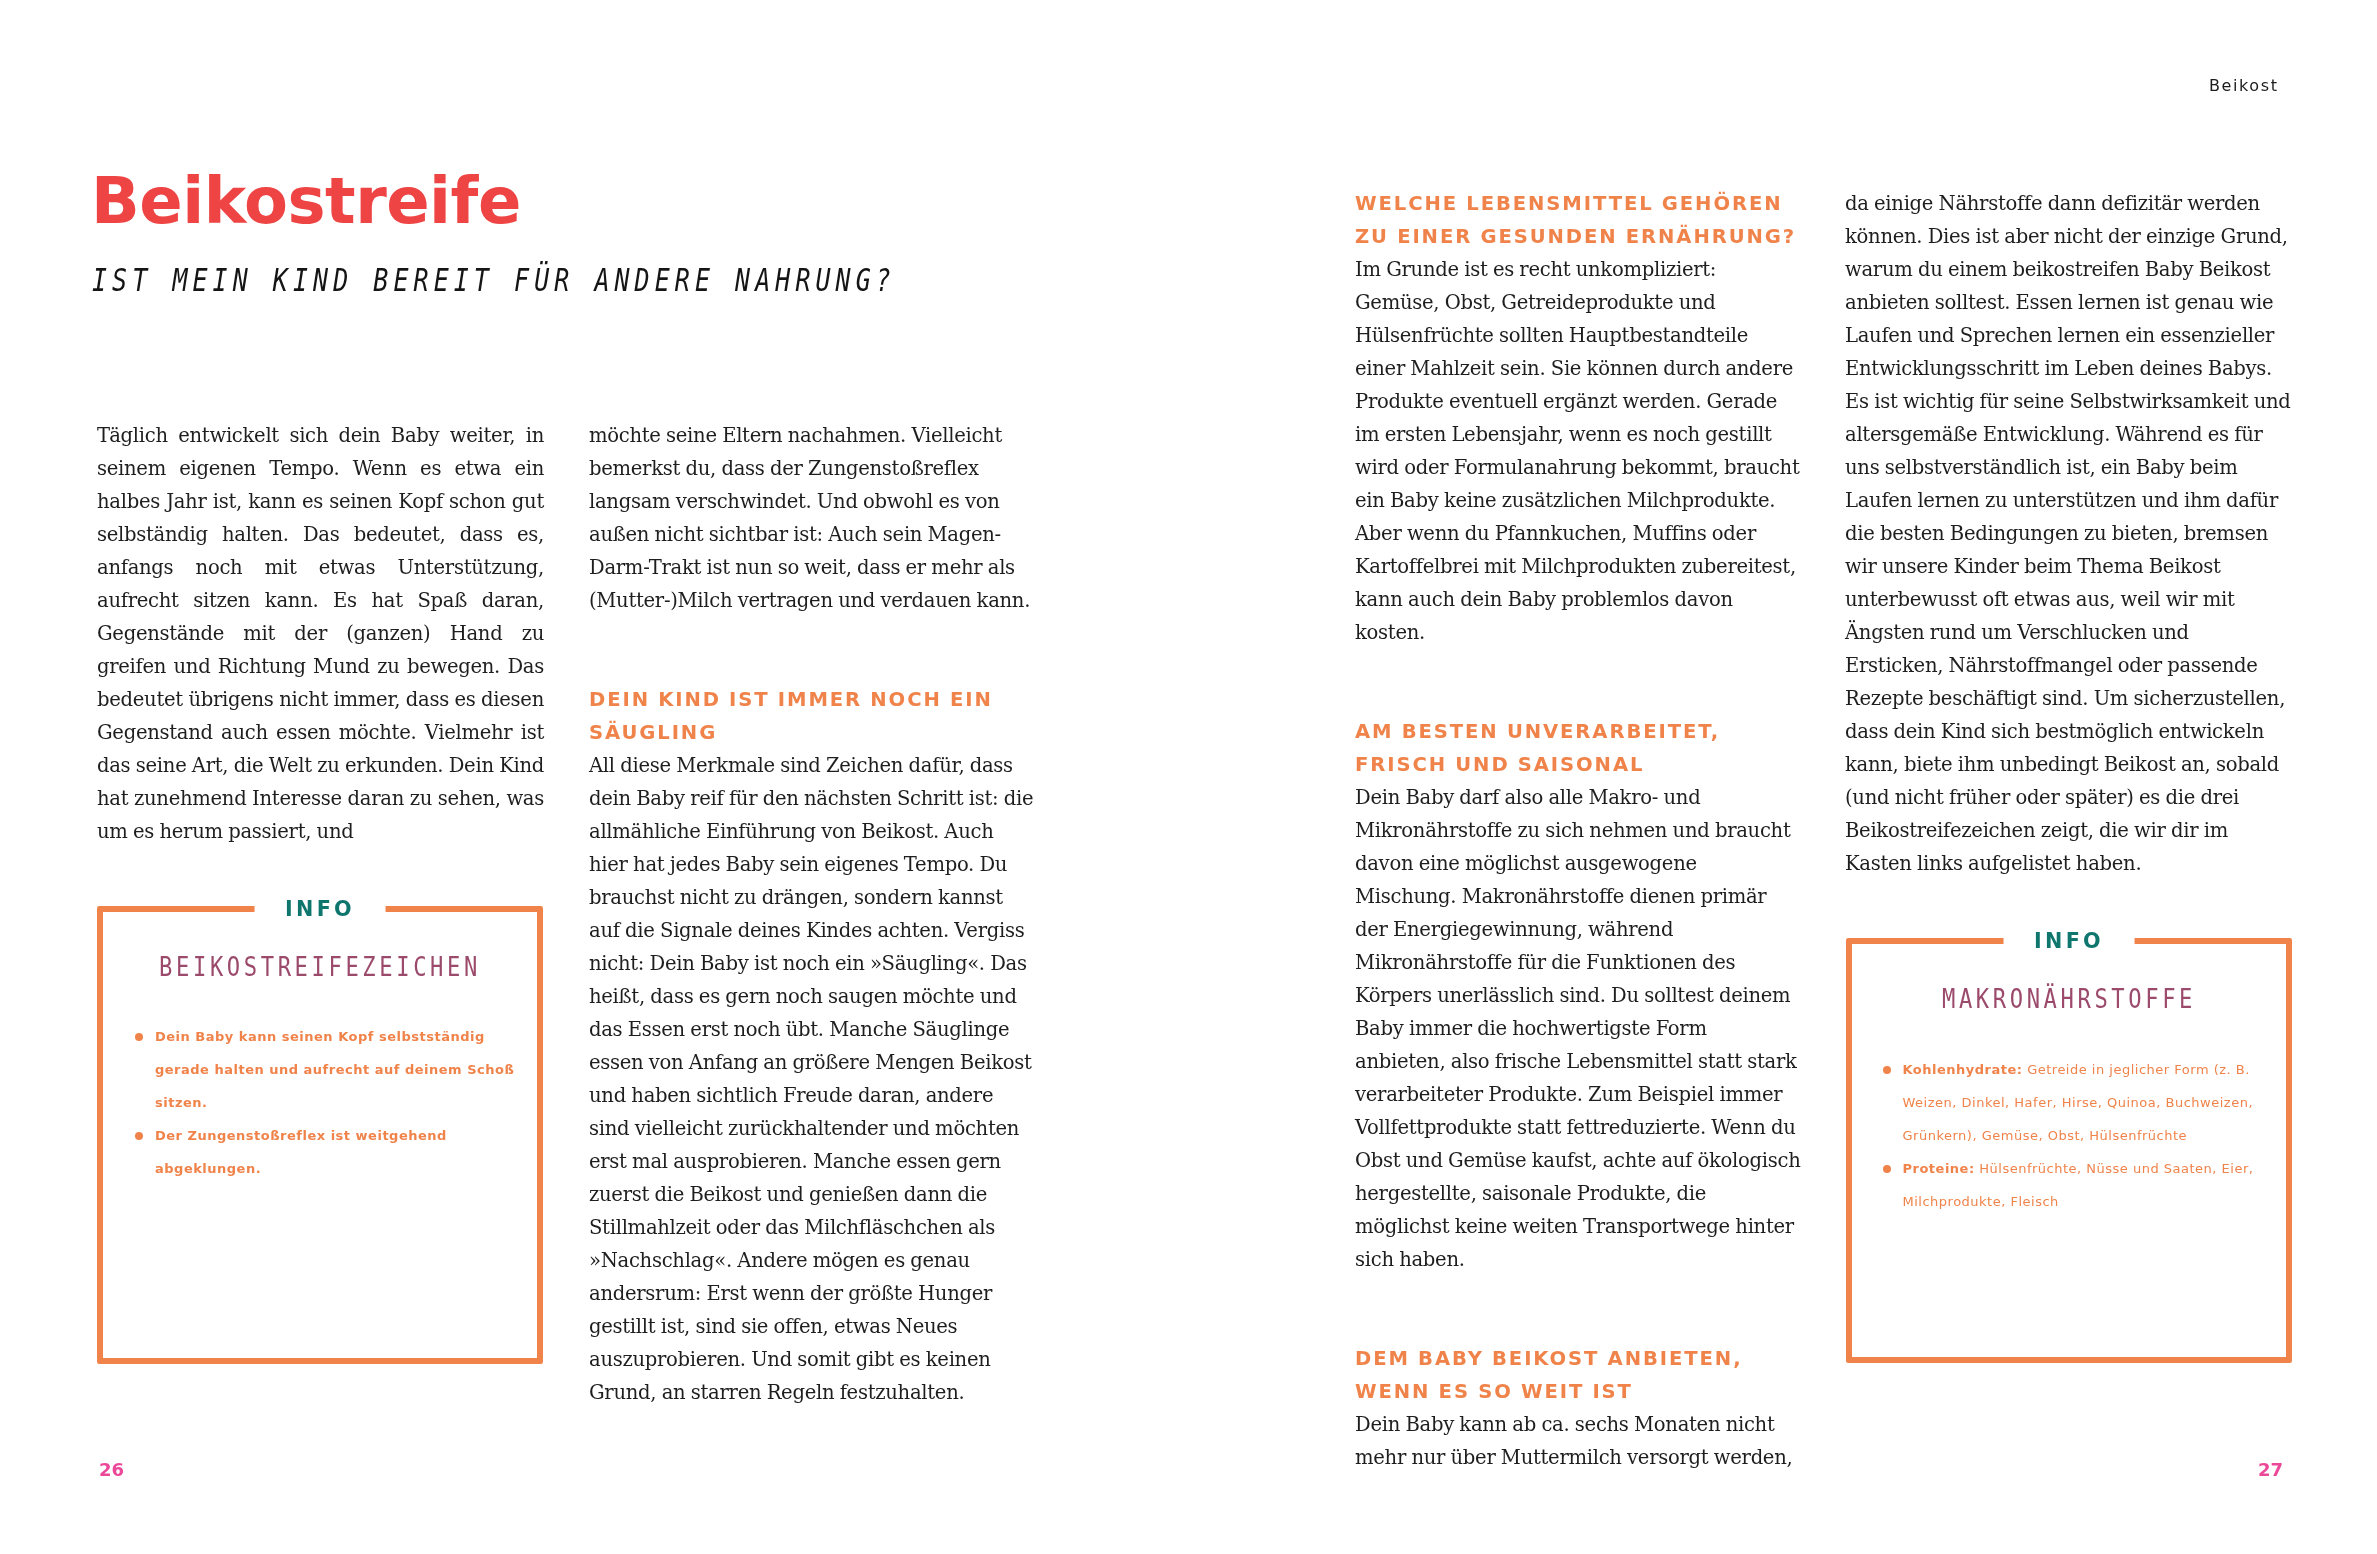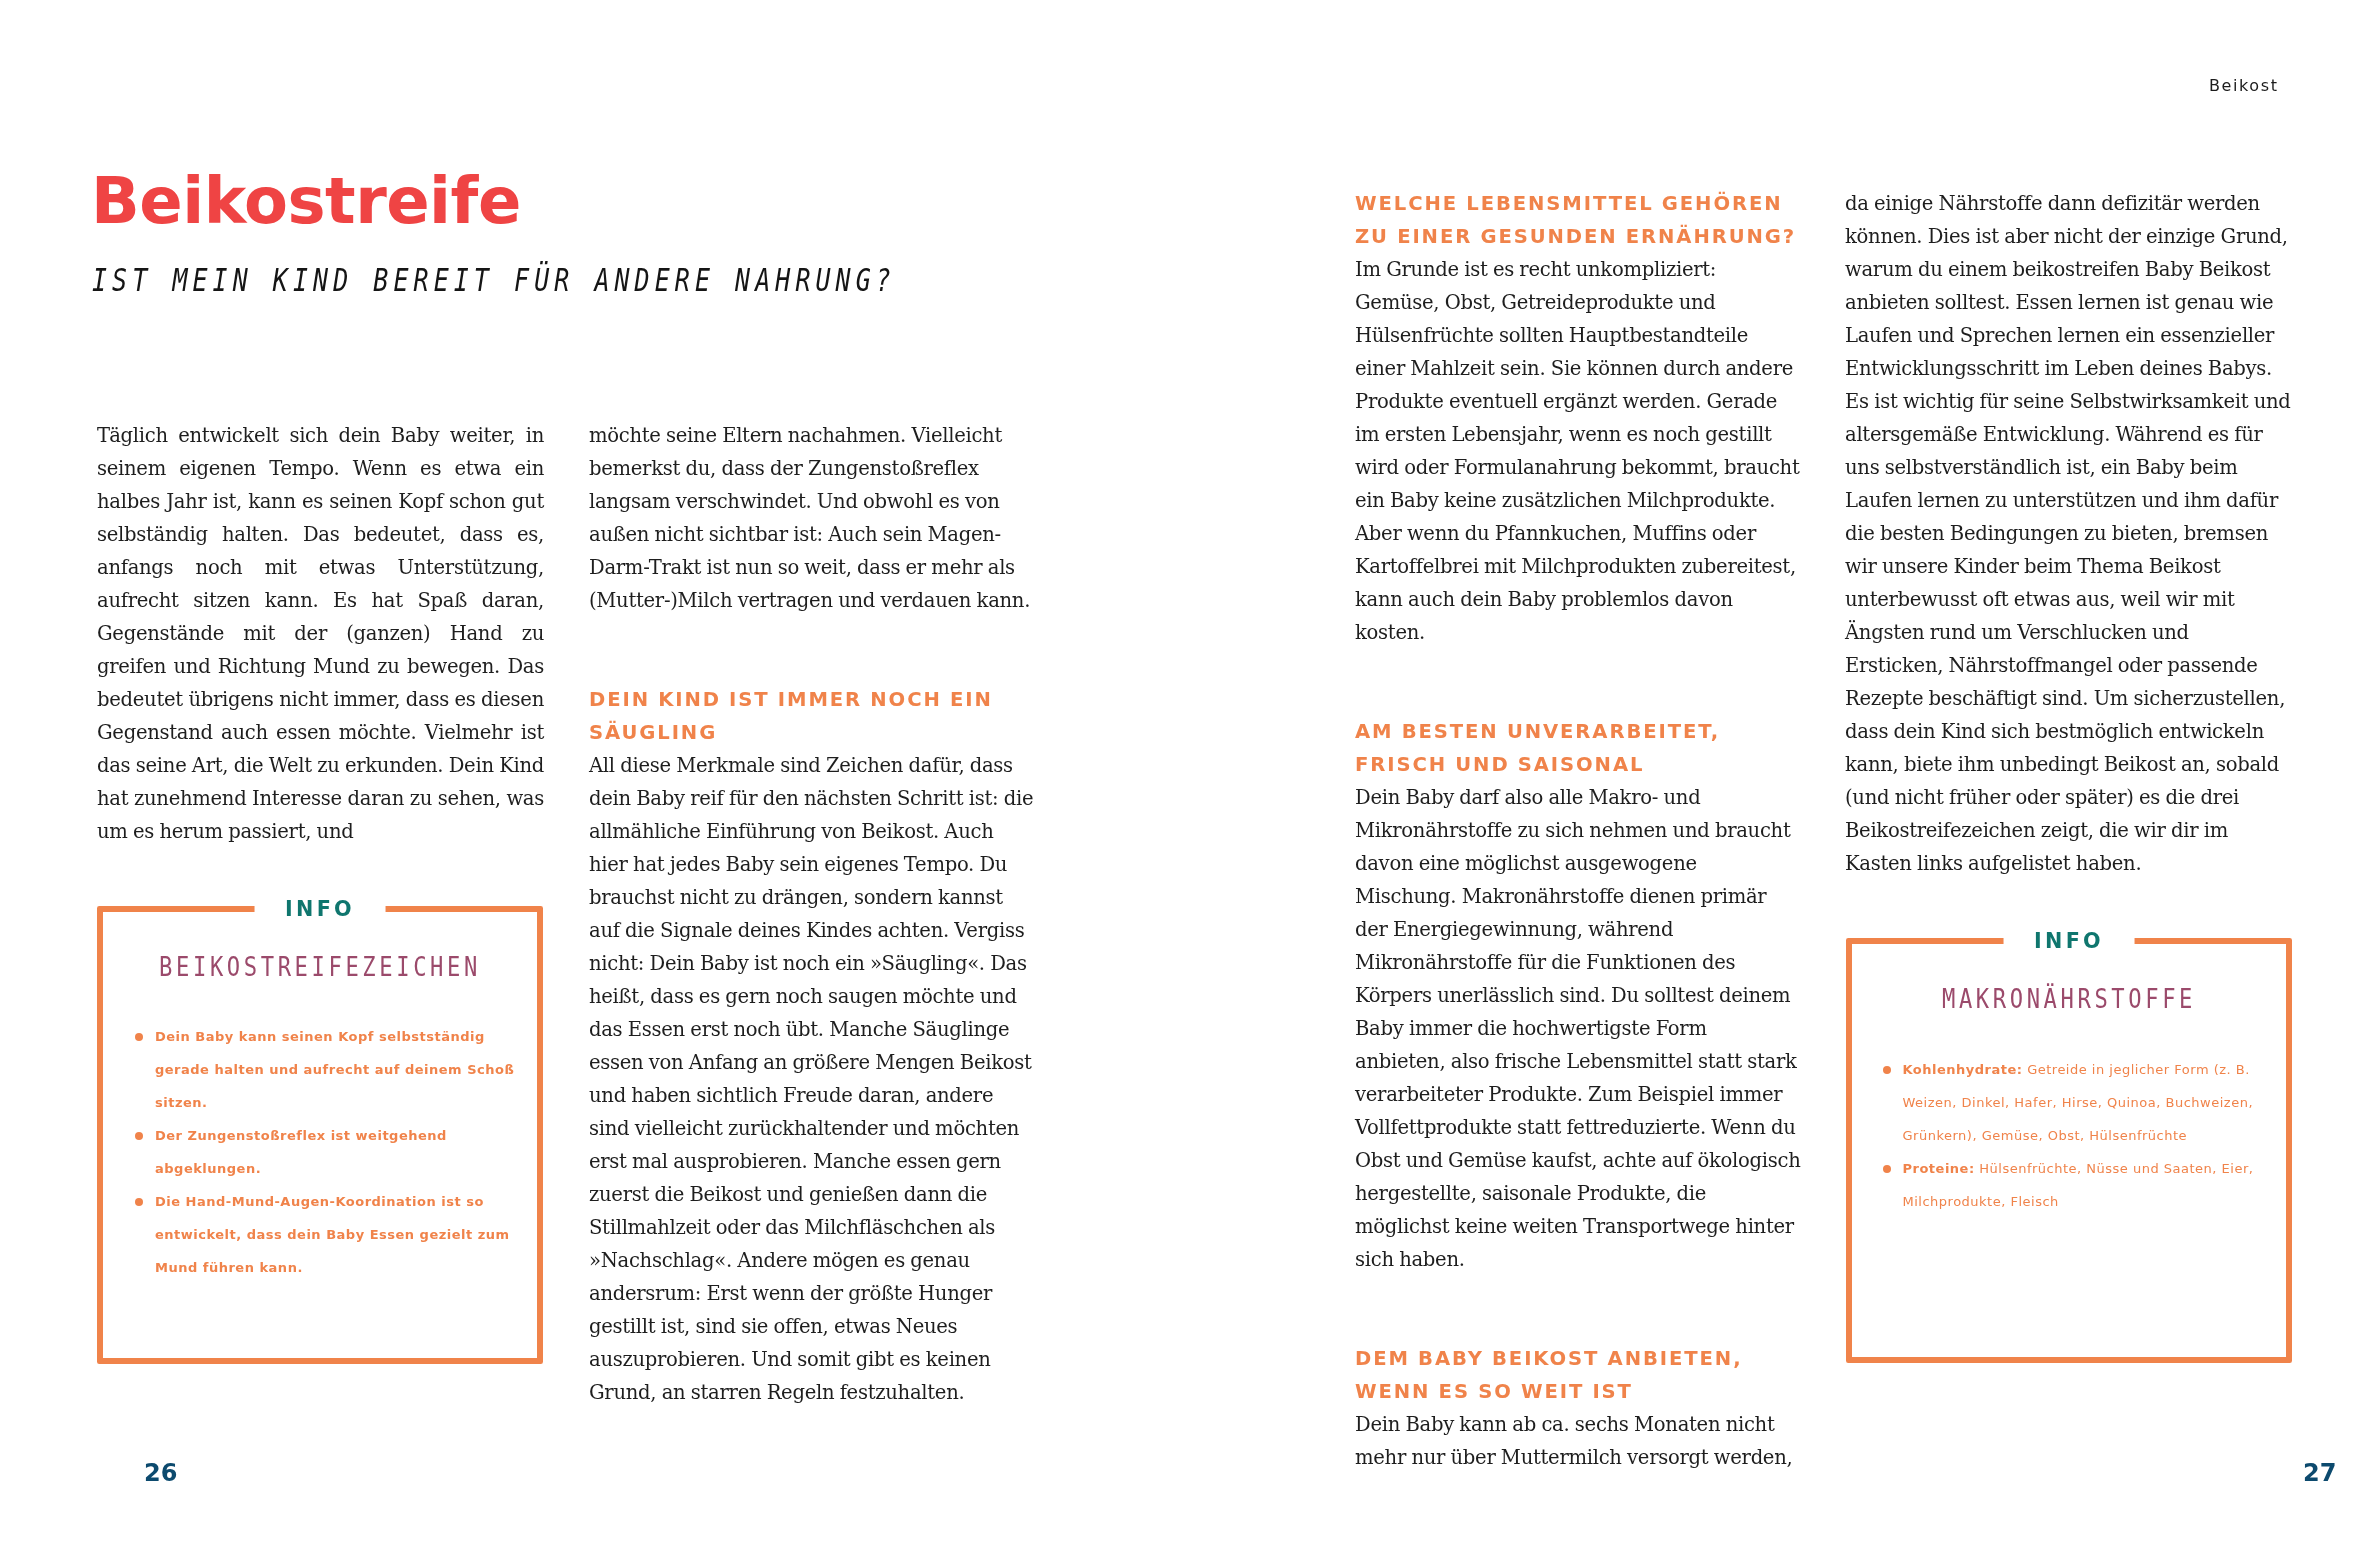--- a/index.html
+++ b/index.html
@@ -13,41 +13,40 @@
   .heading { font-family:"DejaVu Sans", sans-serif; font-weight:bold; font-size:19.6px; letter-spacing:1.9px; line-height:33px; color:#f0834a; text-transform:uppercase; margin:0; }
   .gap { height:66px; }
   .info-box { position:absolute; border:6.5px solid #f0834a; box-sizing:border-box; border-radius:2.2px; }
   .info-label { position:absolute; top:-18.5px; left:50%; transform:translateX(-50%); background:#fff; padding:0 30.5px; font-family:"DejaVu Sans", sans-serif; font-weight:bold; font-size:20.7px; letter-spacing:3.3px; color:#0f766e; line-height:30.5px; }
   .info-title { text-align:center; font-family:"DejaVu Sans Mono", monospace; font-size:27px; letter-spacing:4.4px; color:#9b4a6b; text-transform:uppercase; transform:scaleX(0.82); }
   .info-list { list-style:none; margin:0; padding:0; font-family:"DejaVu Sans", sans-serif; font-weight:bold; font-size:13px; letter-spacing:0.5px; line-height:33px; color:#f0834a; }
   .info-list li { position:relative; padding-left:20px; }
   .info-list li::before { content:""; position:absolute; left:0; top:13px; width:8.2px; height:8.2px; border-radius:50%; background:#f0834a; }
   .info-list .lbl { font-weight:bold; }
   .info-list .txt { font-weight:normal; }
-  .pagenum { font-family:"DejaVu Sans", sans-serif; font-weight:bold; font-size:24px; color:#0c4a6e;margin-left:45px; }
+  .pagenum { font-family:"DejaVu Sans", sans-serif; font-weight:bold; font-size:18px; color:#ec4899; }
 </style>
 </head>
 <body>
 
 <div class="abs running-head">Beikost</div>
 
 <h1 class="abs title" style="margin:0;">Beikostreife</h1>
 <div class="abs subtitle">Ist mein Kind bereit für andere Nahrung?</div>
 
 <div class="col" style="left:97px; top:419px; width:447px; text-align:justify;">
   <p>Täglich entwickelt sich dein Baby weiter, in seinem eigenen Tempo. Wenn es etwa ein halbes Jahr ist, kann es seinen Kopf schon gut selbständig halten. Das bedeutet, dass es, anfangs noch mit etwas Unterstützung, aufrecht sitzen kann. Es hat Spaß daran, Gegenstände mit der (ganzen) Hand zu greifen und Richtung Mund zu bewegen. Das bedeutet übrigens nicht immer, dass es diesen Gegenstand auch essen möchte. Vielmehr ist das seine Art, die Welt zu erkunden. Dein Kind hat zunehmend Interesse daran zu sehen, was um es herum passiert, und</p>
 </div>
 
 <div class="info-box" style="left:97px; top:906px; width:446px; height:458px;">
   <div class="info-label" style="text-transform:uppercase;">Info</div>
   <div class="info-title" style="margin-top:39px;">Beikostreifezeichen</div>
   <ul class="info-list" style="margin:38px 22px 0 32px;">
     <li><span class="txt" style="font-weight:bold;">Dein Baby kann seinen Kopf selbstständig gerade halten und aufrecht auf deinem Schoß sitzen.</span></li>
     <li><span class="txt" style="font-weight:bold;">Der Zungenstoßreflex ist weitgehend abgeklungen.</span></li>
-    <li><span class="txt" style="font-weight:bold;">Die Hand-Mund-Augen-Koordination ist so entwickelt, dass dein Baby Essen gezielt zum Mund führen kann.</span></li>
   </ul>
 </div>
 
 <div class="col" style="left:589px; top:419px; width:447px;">
   <p>möchte seine Eltern nachahmen. Vielleicht bemerkst du, dass der Zungenstoßreflex langsam verschwindet. Und obwohl es von außen nicht sichtbar ist: Auch sein Magen-Darm-Trakt ist nun so weit, dass er mehr als (Mutter-)Milch vertragen und verdauen kann.</p>
   <div class="gap"></div>
   <h3 class="heading">Dein Kind ist immer noch ein Säugling</h3>
   <p>All diese Merkmale sind Zeichen dafür, dass dein Baby reif für den nächsten Schritt ist: die allmähliche Einführung von Beikost. Auch hier hat jedes Baby sein eigenes Tempo. Du brauchst nicht zu drängen, sondern kannst auf die Signale deines Kindes achten. Vergiss nicht: Dein Baby ist noch ein »Säugling«. Das heißt, dass es gern noch saugen möchte und das Essen erst noch übt. Manche Säuglinge essen von Anfang an größere Mengen Beikost und haben sichtlich Freude daran, andere sind vielleicht zurückhaltender und möchten erst mal ausprobieren. Manche essen gern zuerst die Beikost und genießen dann die Stillmahlzeit oder das Milchfläschchen als »Nachschlag«. Andere mögen es genau andersrum: Erst wenn der größte Hunger gestillt ist, sind sie offen, etwas Neues auszuprobieren. Und somit gibt es keinen Grund, an starren Regeln festzuhalten.</p>
 </div>
 

